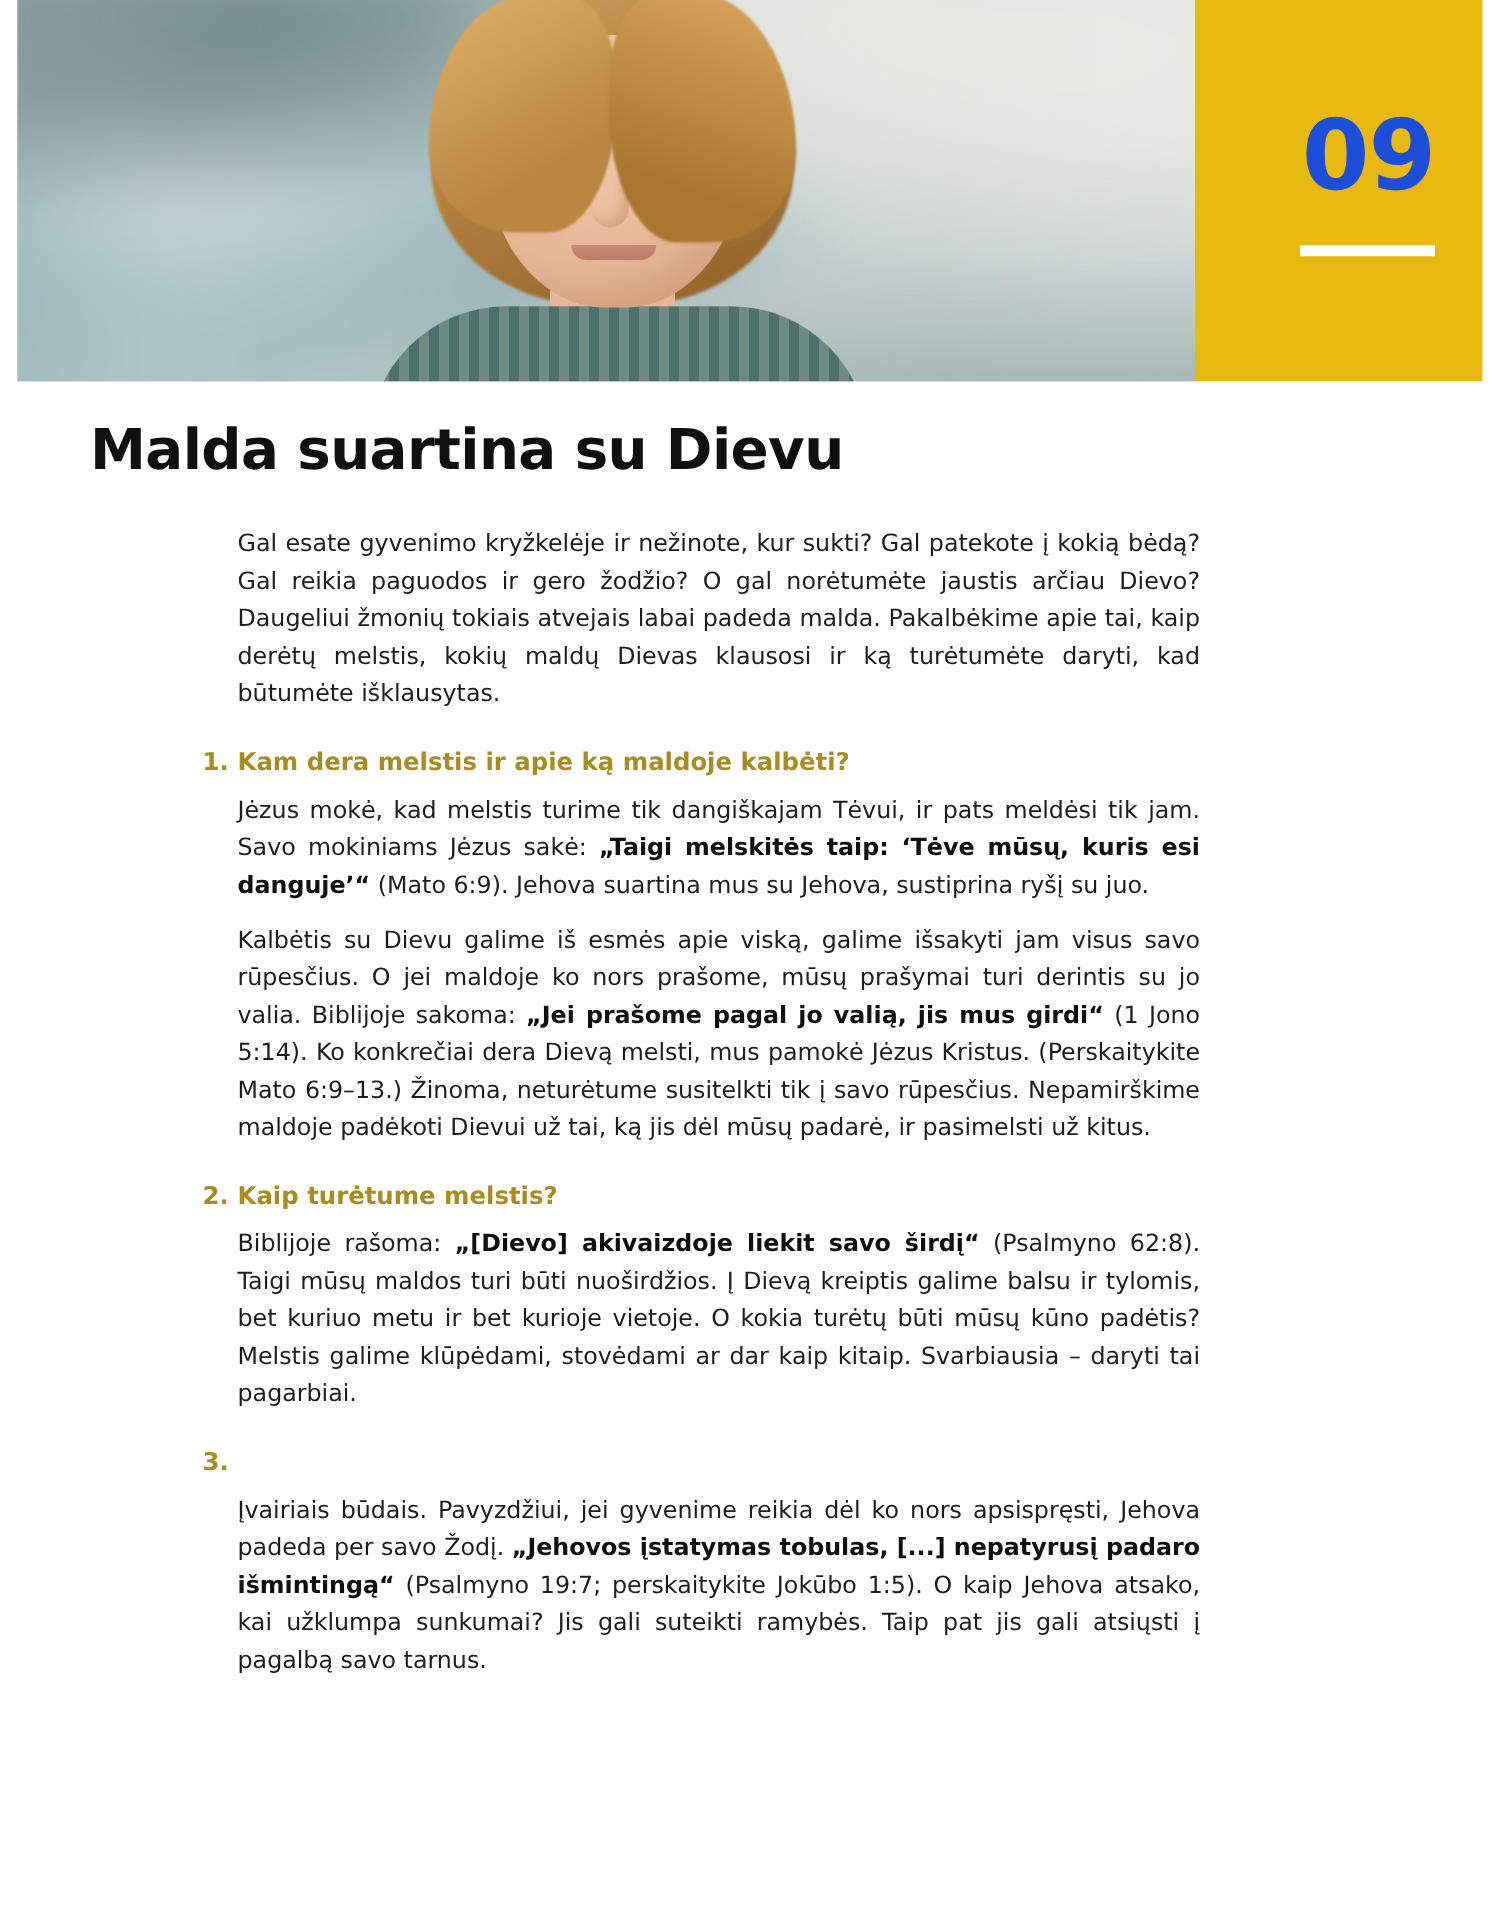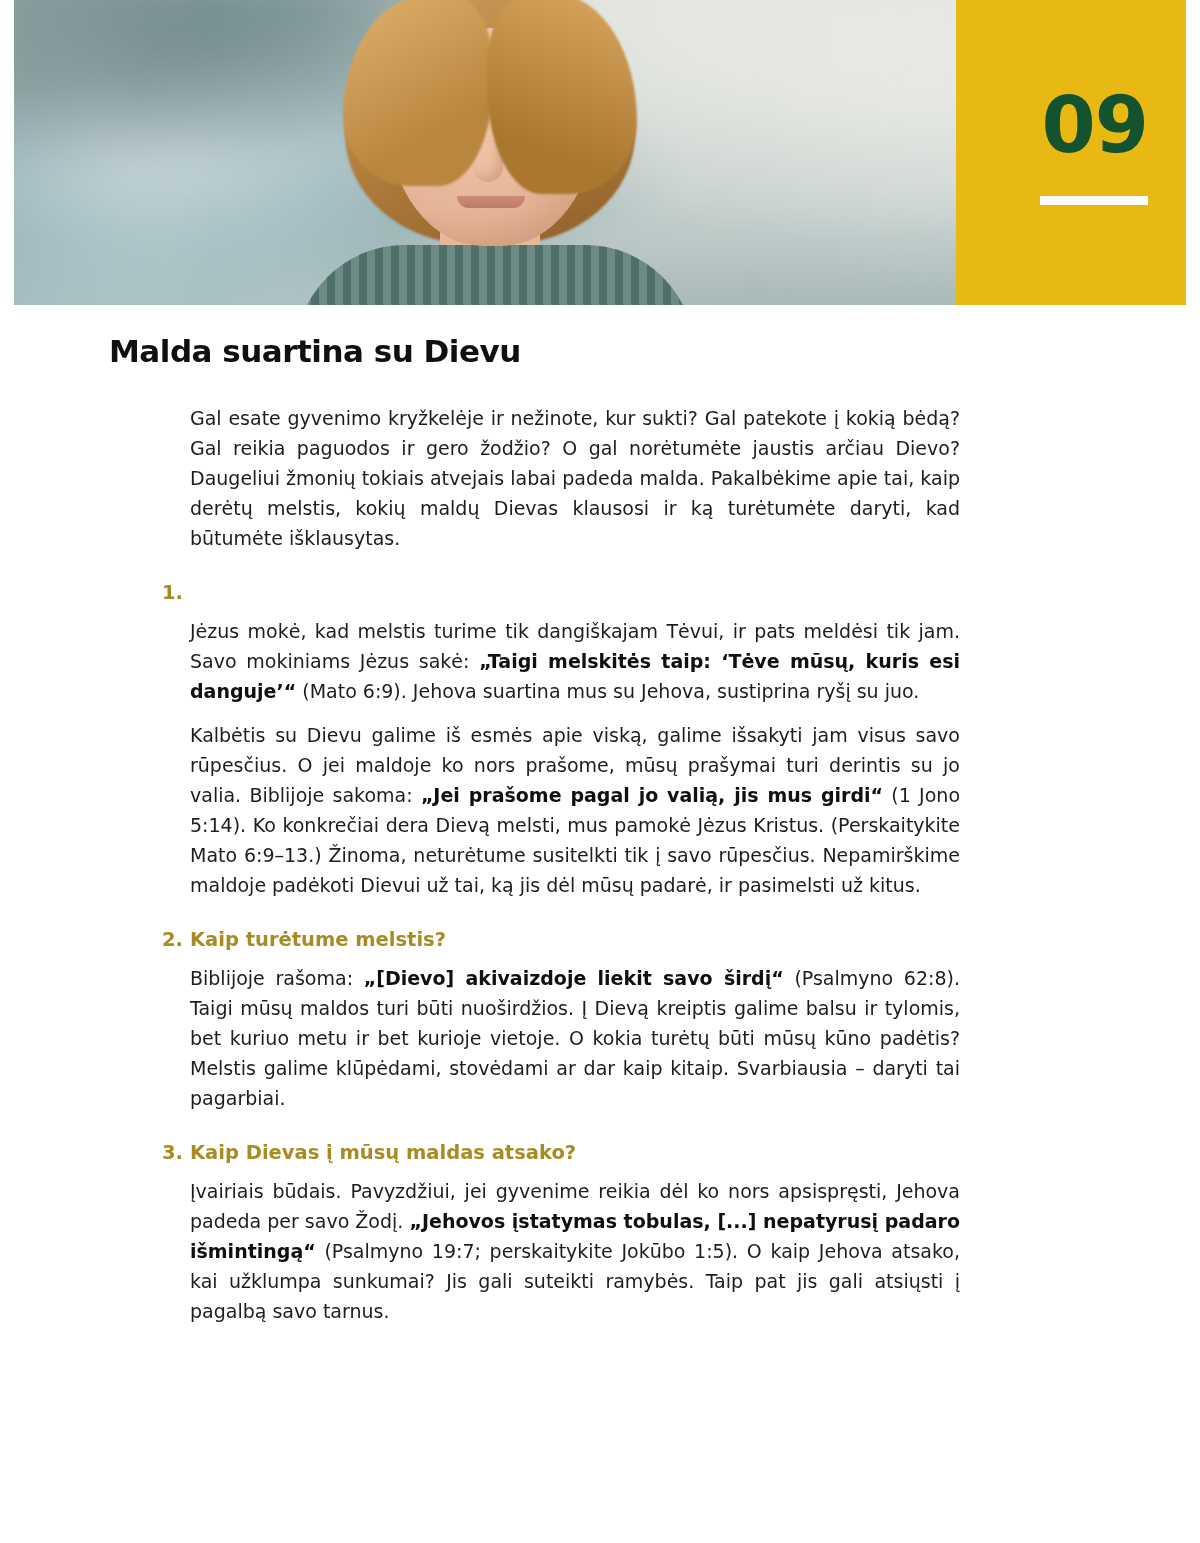--- a/index.html
+++ b/index.html
@@ -187,21 +187,21 @@
     position: relative;
     flex: none;
   }
   .lesson-number {
     position: absolute;
     right: 38px;
     top: 86px;
     font-size: 78px;
     font-weight: 700;
     letter-spacing: -1px;
-    color: #14532d;
+    color: #1d4ed8;
     line-height: 1;
     font-family: "DejaVu Sans", sans-serif;
   }
   .badge-rule {
     position: absolute;
     right: 38px;
     top: 196px;
     width: 108px;
     height: 9px;
     background: #ffffff;
@@ -209,22 +209,22 @@
 
   
   .content {
     position: absolute;
     top: 333px;
     left: 0;
     width: 1200px;
   }
   h1.title {
     margin: 0 0 34px 0;
-    padding-left: 109px;
-    font-size: 31px;
+    padding-left: 72px;
+    font-size: 45px;
     font-weight: 700;
     letter-spacing: -0.5px;
     color: #101010;
   }
   .body-col {
     margin-left: 190px;
     width: 770px;
   }
   p.para {
     margin: 0 0 14px 0;
@@ -291,38 +291,38 @@
   <h1 class="title">Malda suartina su Dievu</h1>
 
   <div class="body-col">
     <p class="para">Gal esate gyvenimo kryžkelėje ir nežinote, kur sukti? Gal patekote į kokią bėdą? Gal reikia paguodos ir gero žodžio? O gal norėtumėte jaustis arčiau Dievo? Daugeliui žmonių tokiais atvejais labai padeda malda. Pakalbėkime apie tai, kaip derėtų melstis, kokių maldų Dievas klausosi ir ką turėtumėte daryti, kad būtumėte išklausytas.</p>
   </div>
 
   <div id="sections">
       <div class="q-block">
         <div class="q-heading">
           <span class="q-num">1.</span>
+          <span class="q-text">Kam dera melstis ir apie ką maldoje kalbėti?</span>
         </div>
         <div class="body-col">
           <p class="para"><span>Jėzus mokė, kad melstis turime tik dangiškajam Tėvui, ir pats meldėsi tik jam. Savo mokiniams Jėzus sakė: </span><b class="bold">„Taigi melskitės taip: ‘Tėve mūsų, kuris esi danguje’“</b><span> (Mato 6:9). Jehova suartina mus su Jehova, sustiprina ryšį su juo.</span></p>
           <p class="para"><span>Kalbėtis su Dievu galime iš esmės apie viską, galime išsakyti jam visus savo rūpesčius. O jei maldoje ko nors prašome, mūsų prašymai turi derintis su jo valia. Biblijoje sakoma: </span><b class="bold">„Jei prašome pagal jo valią, jis mus girdi“</b><span> (1 Jono 5:14). Ko konkrečiai dera Dievą melsti, mus pamokė Jėzus Kristus. (Perskaitykite Mato 6:9–13.) Žinoma, neturėtume susitelkti tik į savo rūpesčius. Nepamirškime maldoje padėkoti Dievui už tai, ką jis dėl mūsų padarė, ir pasimelsti už kitus.</span></p>
         </div>
       </div>
       <div class="q-block">
         <div class="q-heading">
           <span class="q-num">2.</span>
           <span class="q-text">Kaip turėtume melstis?</span>
         </div>
         <div class="body-col">
           <p class="para"><span>Biblijoje rašoma: </span><b class="bold">„[Dievo] akivaizdoje liekit savo širdį“</b><span> (Psalmyno 62:8). Taigi mūsų maldos turi būti nuoširdžios. Į Dievą kreiptis galime balsu ir tylomis, bet kuriuo metu ir bet kurioje vietoje. O kokia turėtų būti mūsų kūno padėtis? Melstis galime klūpėdami, stovėdami ar dar kaip kitaip. Svarbiausia – daryti tai pagarbiai.</span></p>
         </div>
       </div>
       <div class="q-block">
         <div class="q-heading">
           <span class="q-num">3.</span>
-          <span class="q-text">Kaip Dievas į mūsų maldas atsako?</span>
         </div>
         <div class="body-col">
           <p class="para"><span>Įvairiais būdais. Pavyzdžiui, jei gyvenime reikia dėl ko nors apsispręsti, Jehova padeda per savo Žodį. </span><b class="bold">„Jehovos įstatymas tobulas, [...] nepatyrusį padaro išmintingą“</b><span> (Psalmyno 19:7; perskaitykite Jokūbo 1:5). O kaip Jehova atsako, kai užklumpa sunkumai? Jis gali suteikti ramybės. Taip pat jis gali atsiųsti į pagalbą savo tarnus.</span></p>
         </div>
       </div>
     </div>
 </div>
 
 </body></html>

